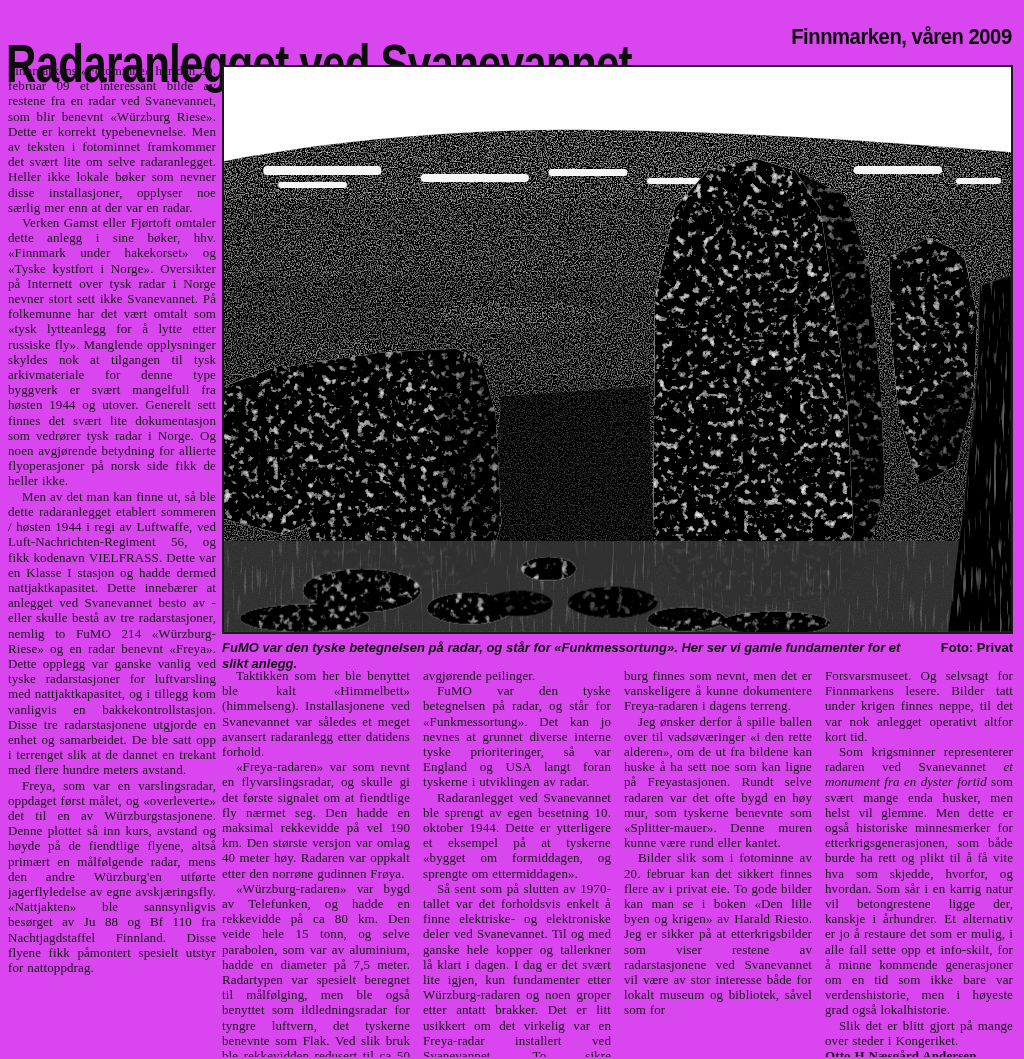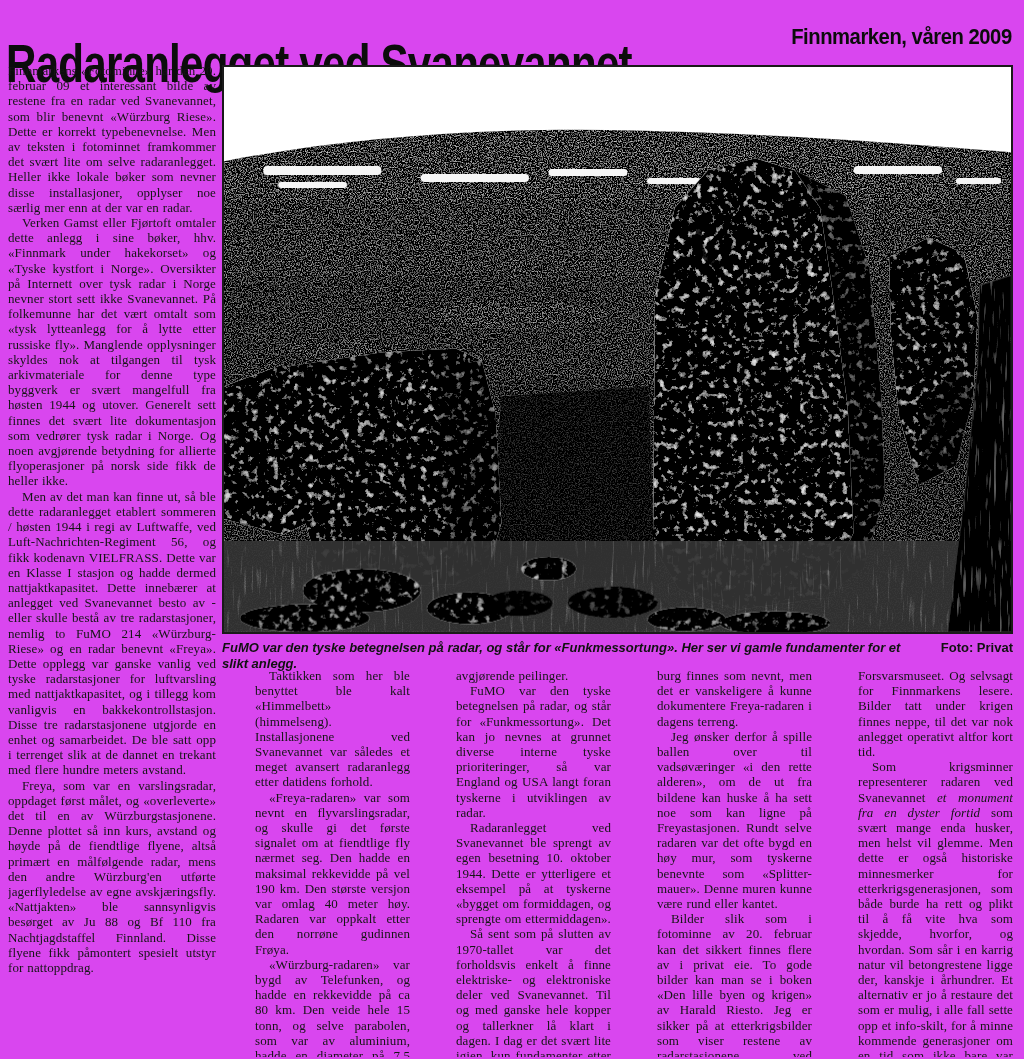--- a/index.html
+++ b/index.html
@@ -51,21 +51,21 @@
   }
   .caption-row .credit{font-style:normal;font-weight:700;white-space:nowrap;padding-left:20px;}
   .col-left{
     position:absolute;left:8px;top:63px;width:208px;height:994px;
     overflow:hidden;
   }
   .cols{
     position:absolute;left:222px;top:668px;width:791px;height:389px;
     display:flex;gap:13px;overflow:hidden;
   }
-  .cols .col{flex:1 1 0;overflow:hidden;margin-left:33px;}
+  .cols .col{flex:1 1 0;overflow:hidden;}
   .para{
     margin:0;
     text-align:justify;
     font-size:13px;
     line-height:15.2px;
     letter-spacing:0.1px;
     word-spacing:0.5px;
   }
   .para.indent{text-indent:14px;}
   .para.bold{font-weight:bold;text-align:left;}

